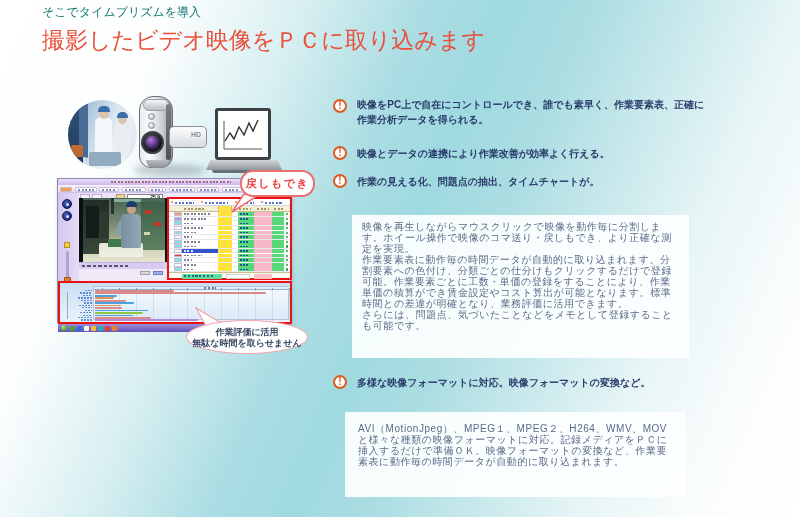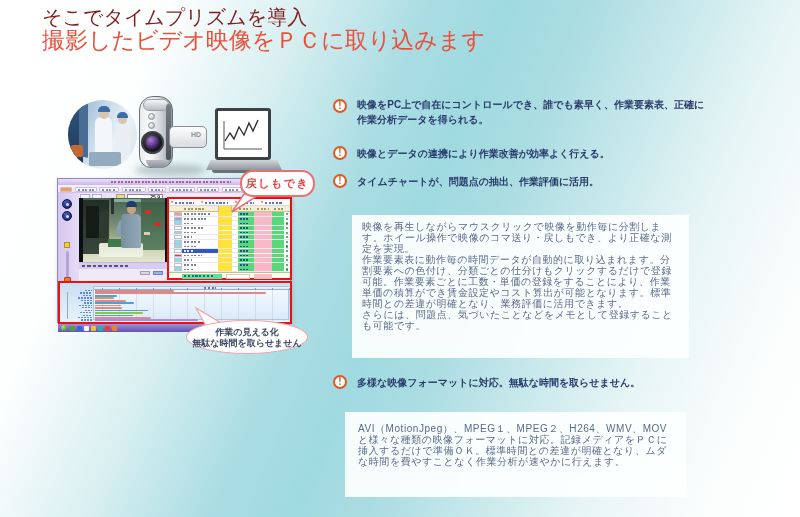--- a/index.html
+++ b/index.html
@@ -1,20 +1,20 @@
 <!DOCTYPE html>
 <html><head>
 <meta charset="utf-8">
 <style>
 *{margin:0;padding:0;box-sizing:border-box}
 html,body{width:800px;height:517px}
 body{font-family:"Liberation Sans","DejaVu Sans",sans-serif;position:relative;overflow:hidden;background:#fff}
 .bgsvg{position:absolute;left:0;top:0;z-index:0}
 .abs{position:absolute;z-index:1}
-.h1{left:42px;top:4px;font-size:20px;font-weight:500;color:#7f1d1d}
+.h1{left:42px;top:4px;font-size:12px;font-weight:500;color:#0f766e}
 .h2{left:42px;top:25px;font-size:23px;font-weight:500;color:#e8513b}
 
 .photo{left:68px;top:100px;width:69px;height:69px;border-radius:50%;overflow:hidden;
  background:linear-gradient(115deg,#88a6c6 0%,#c4d8e8 40%,#ecf2f7 66%,#d4e2ee 100%)}
 .photo .p1{position:absolute;left:0;top:0;width:15px;height:69px;background:linear-gradient(180deg,#31547c,#1e385a)}
 .photo .p2{position:absolute;left:11px;top:3px;width:9px;height:54px;background:#486c94;transform:skewY(8deg)}
 .photo .w1{position:absolute;left:27px;top:17px;width:17px;height:42px;background:#f4f7fa;border-radius:6px}
 .photo .w1h{position:absolute;left:31px;top:9px;width:10px;height:10px;border-radius:50%;background:#d9c4ae}
 .photo .w1c{position:absolute;left:30px;top:6px;width:12px;height:6px;border-radius:5px 5px 0 0;background:#3a6ea8}
 .photo .w2{position:absolute;left:47px;top:23px;width:15px;height:39px;background:#e9eef3;border-radius:5px}
@@ -585,39 +585,39 @@
 
 <svg class="abs tail" style="left:230px;top:192px" width="34" height="22">
   <polygon points="14,2 2,20 30,2" fill="#ffffff" stroke="#ea7070" stroke-width="1.5"></polygon>
 </svg>
 <div class="abs co1">戻しもでき</div>
 
 <svg class="abs tail" style="left:194px;top:306px" width="36" height="22">
   <polygon points="2,2 12,20 32,20 " fill="#ffffff" stroke="#f0a4ac" stroke-width="1.2"></polygon>
 </svg>
 <div class="abs co2">
-  <div>作業の見える化</div>
+  <div>作業評価に活用</div>
   <div>無駄な時間を取らせません</div>
 </div>
 
 <div class="abs" style="left:333px;top:97px">
   <div class="abs ficon" style="left:0;top:2px">!</div>
   <div class="abs feat" style="left:24px;top:0;width:356px">映像をPC上で自在にコントロールでき、誰でも素早く、作業要素表、正確に作業分析データを得られる。</div>
 </div>
 <div class="abs" style="left:333px;top:146px">
   <div class="abs ficon" style="left:0;top:0">!</div>
   <div class="abs feat" style="left:24px;top:0;width:400px">映像とデータの連携により作業改善が効率よく行える。</div>
 </div>
 <div class="abs" style="left:333px;top:174px">
   <div class="abs ficon" style="left:0;top:0">!</div>
-  <div class="abs feat" style="left:24px;top:0;width:400px">タイムチャートが、問題点の抽出、作業評価に活用。</div>
+  <div class="abs feat" style="left:24px;top:0;width:400px">作業の見える化、問題点の抽出、タイムチャートが。</div>
 </div>
 
 <div class="abs block" style="left:352px;top:215px;width:337px;height:143px;padding:6px 10px">映像を再生しながらマウスクリックで映像を動作毎に分割します。ホイール操作で映像のコマ送り・戻しもでき、より正確な測定を実現。
 作業要素表に動作毎の時間データが自動的に取り込まれます。分割要素への色付け、分類ごとの仕分けもクリックするだけで登録可能。作業要素ごとに工数・単価の登録をすることにより、作業単価の積算ができ賃金設定やコスト算出が可能となります。標準時間との差違が明確となり、業務評価に活用できます。
 さらには、問題点、気づいたことなどをメモとして登録することも可能です。</div>
 
 <div class="abs" style="left:333px;top:375px">
   <div class="abs ficon" style="left:0;top:0">!</div>
-  <div class="abs feat" style="left:24px;top:0;width:400px">多様な映像フォーマットに対応。無駄な時間を取らせません。</div>
-</div>
-
-<div class="abs block" style="left:345px;top:412px;width:341px;height:85px;padding:11px 13px">AVI（MotionJpeg）、MPEG１、MPEG２、H264、WMV、MOVと様々な種類の映像フォーマットに対応。記録メディアをＰＣに挿入するだけで準備ＯＫ。標準時間との差違が明確となり、ムダな時間を費やすことなく作業分析が速やかに行えます。</div>
+  <div class="abs feat" style="left:24px;top:0;width:400px">多様な映像フォーマットに対応。映像フォーマットの変換など。</div>
+</div>
+
+<div class="abs block" style="left:345px;top:412px;width:341px;height:85px;padding:11px 13px">AVI（MotionJpeg）、MPEG１、MPEG２、H264、WMV、MOVと様々な種類の映像フォーマットに対応。記録メディアをＰＣに挿入するだけで準備ＯＫ。映像フォーマットの変換など、作業要素表に動作毎の時間データが自動的に取り込まれます。</div>
 
 </body></html>

